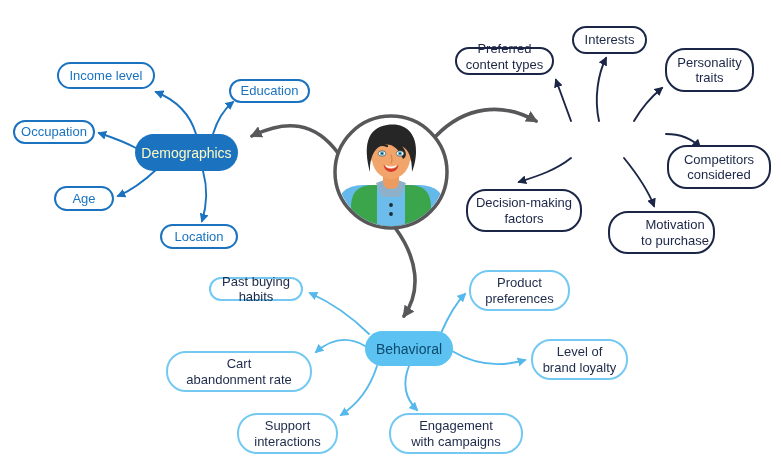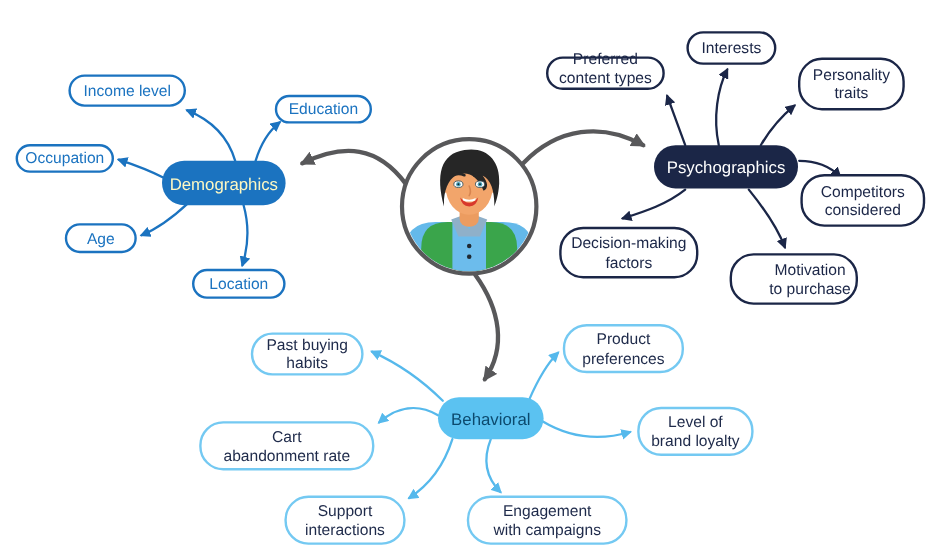--- a/index.html
+++ b/index.html
@@ -109,23 +109,20 @@
         <path d="M383.5 164.5 Q 391 173.5 398.5 164.5 Q 397.5 171.5 391 172 Q 384.5 171.5 383.5 164.5 Z" fill="#d8382c"></path>
         <path d="M385.5 165 Q 391 168 396.5 165 L 396 167 Q 391 169 386 167 Z" fill="#ffffff"></path>
       </g>
       <circle cx="391" cy="172" r="56" fill="none" stroke="#58585a" stroke-width="3.5"></circle>
     </g>
   </svg>
 
   <div class="node n-demo" style="left:135px;top:134px;width:103px;height:37px;">
     <span>Demographics</span>
   </div>
-  <div class="node n-psy" style="left:545px;top:121px;width:120px;height:36px;">
-    <span>Psychographics</span>
-  </div>
   <div class="node n-beh" style="left:365px;top:331px;width:88px;height:35px;">
     <span>Behavioral</span>
   </div>
 
   <div class="pill c-demo" style="left:57px;top:62px;width:98px;height:27px;">
     <span>Income level</span>
   </div>
   <div class="pill c-demo" style="left:229px;top:79px;width:81px;height:24px;">
     <span>Education</span>
   </div>
@@ -156,21 +153,21 @@
   </div>
   <div class="pill c-psy r20" style="left:608px;top:211px;width:107px;height:43px;justify-content:flex-end;">
     <span>Motivation
 to purchase</span>
   </div>
   <div class="pill c-psy r20" style="left:466px;top:189px;width:116px;height:43px;">
     <span>Decision-making
 factors</span>
   </div>
 
-  <div class="pill c-beh r20" style="left:209px;top:277px;width:94px;height:36px;align-items:center;">
+  <div class="pill c-beh r20" style="left:209px;top:277px;width:94px;height:24px;align-items:center;">
     <span>Past buying
 habits</span>
   </div>
   <div class="pill c-beh r20" style="left:166px;top:351px;width:146px;height:41px;">
     <span>Cart
 abandonment rate</span>
   </div>
   <div class="pill c-beh r20" style="left:237px;top:413px;width:101px;height:41px;">
     <span>Support
 interactions</span>

